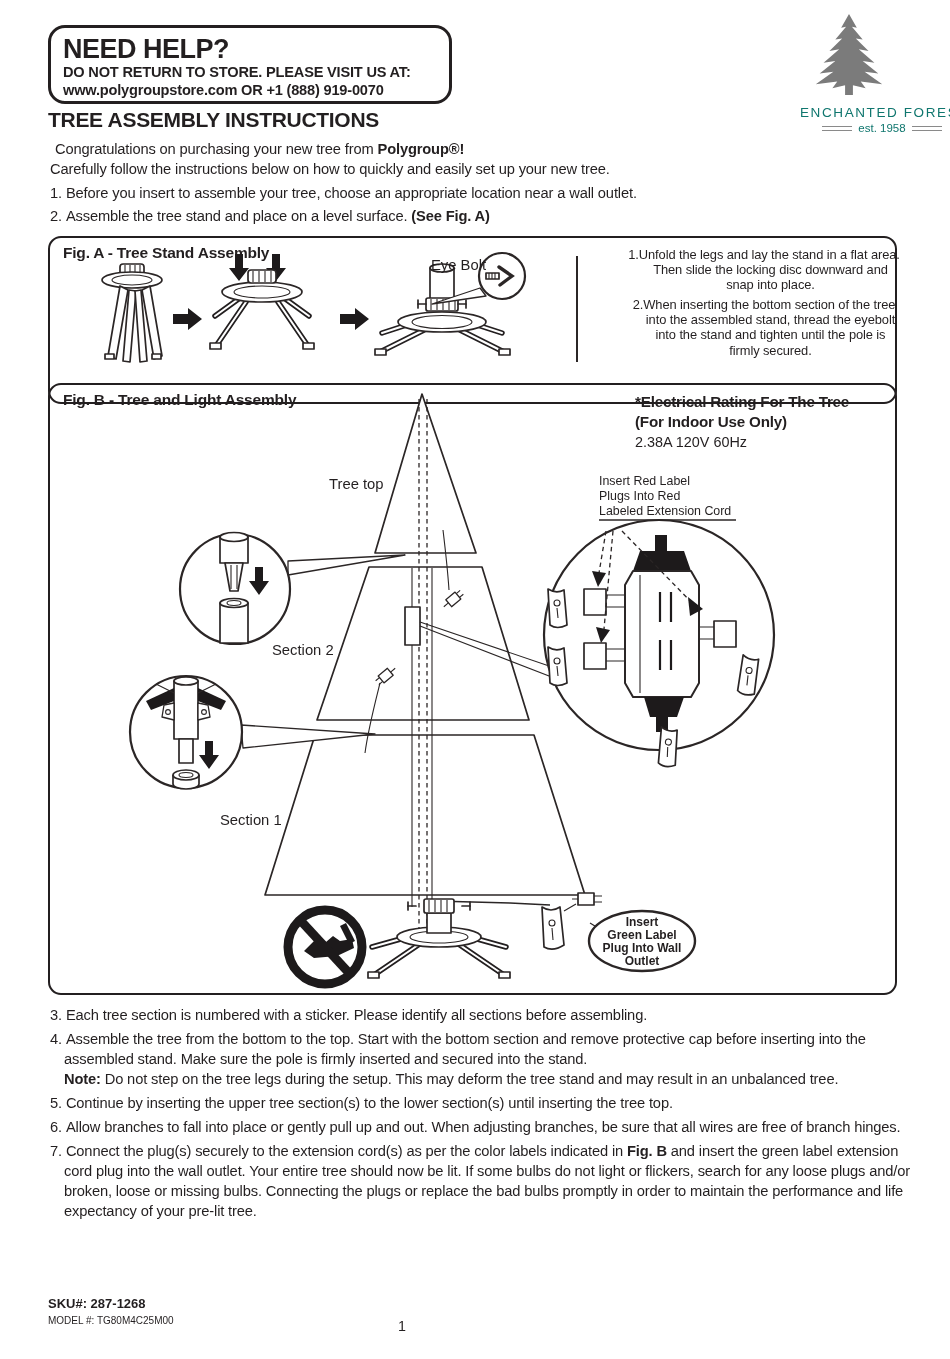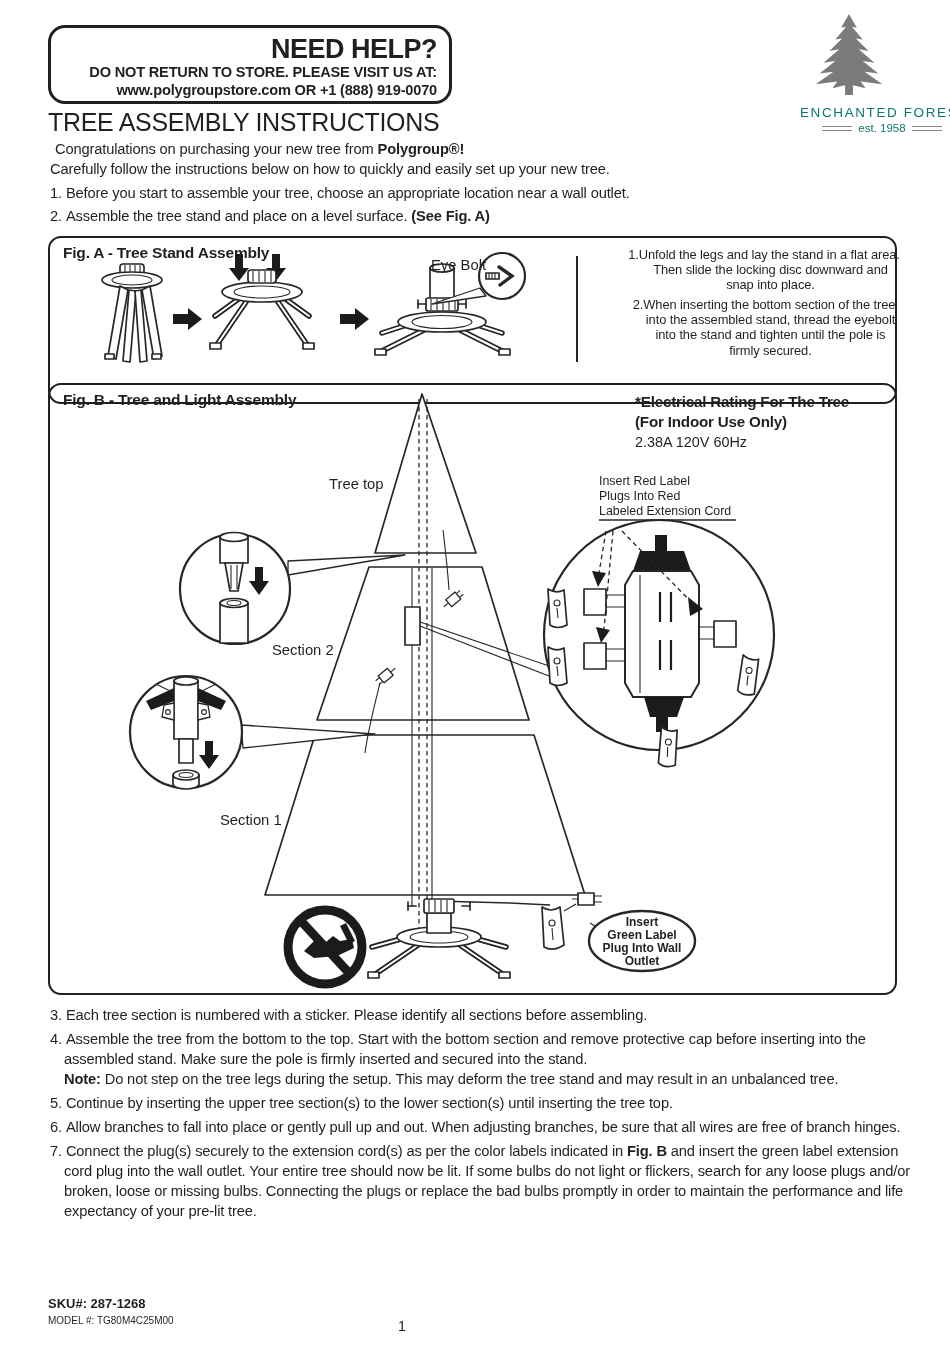--- a/index.html
+++ b/index.html
@@ -2,30 +2,30 @@
 <html><head>
 <meta charset="utf-8">
 <style>
   html,body{margin:0;padding:0;background:#e8e8e8;}
   .page{position:relative;width:950px;height:1359px;background:#ffffff;margin:0 auto;
         font-family:"Liberation Sans",sans-serif;color:#231f20;overflow:hidden;}
   .abs{position:absolute;}
 
   
   .help-box{left:48px;top:25px;width:404px;height:79px;border:3px solid #231f20;border-radius:17px;
-            padding:7px 12px;box-sizing:border-box;text-align:right;}
+            padding:7px 12px;box-sizing:border-box;}
   .hb-title{font-size:27px;font-weight:800;letter-spacing:-.5px;line-height:28px;}
   .hb-line{font-size:14.6px;font-weight:700;line-height:18px;letter-spacing:-.2px;}
   .logo{left:800px;top:12px;width:164px;color:#0f766e;}
   .logo-name{font-size:13.5px;letter-spacing:1.6px;line-height:14px;margin-top:1px;white-space:nowrap;}
   .logo-reg{font-size:8px;vertical-align:3px;letter-spacing:0;}
   .logo-est{font-size:11.5px;display:flex;align-items:center;justify-content:center;gap:6px;margin-top:2px;}
   .rule{display:inline-block;width:30px;height:3px;border-top:1px solid #8a8a8a;border-bottom:1px solid #8a8a8a;}
 
-  .title{left:48px;top:108px;font-size:25px;font-weight:400;letter-spacing:-.3px;}
+  .title{left:48px;top:108px;font-size:21px;font-weight:700;letter-spacing:-.3px;}
   .body-txt{font-size:14.7px;line-height:20px;letter-spacing:-.15px;}
   .intro1{left:55px;top:139px;}
   .intro2{left:50px;top:159px;}
   .step{padding-left:14px;text-indent:-14px;width:848px;}
   .note-line{padding-left:0;text-indent:0;}
 
   
   .panel{border:2.5px solid #231f20;border-radius:13px;box-sizing:border-box;}
   .fig-a{left:48px;top:236px;width:849px;height:168px;}
   .fig-b{left:48px;top:383px;width:849px;height:612px;}
@@ -72,21 +72,21 @@
         <span class="rule"></span>
         <span>est. 1958</span>
         <span class="rule"></span>
       </div>
   </div>
 
   <div class="abs title">TREE ASSEMBLY INSTRUCTIONS</div>
   <div class="abs body-txt intro2">Carefully follow the instructions below on how to quickly and easily set up your new tree.</div>
   <div class="abs body-txt intro1"><span>Congratulations on purchasing your new tree from </span><b>Polygroup®!</b></div>
 
-  <div class="abs body-txt step" style="left:50px;top:183px;"><span>1.</span>&nbsp;<span>Before you start to assemble your tree, choose an appropriate location near a wall outlet.</span></div>
+  <div class="abs body-txt step" style="left:50px;top:183px;"><span>1.</span>&nbsp;<span>Before you insert to assemble your tree, choose an appropriate location near a wall outlet.</span></div>
   <div class="abs body-txt step" style="left:50px;top:206px;"><span>2.</span>&nbsp;<span>Assemble the tree stand and place on a level surface. </span><b>(See Fig. A)</b></div>
 
   <div class="abs panel fig-a">
     <div class="fig-title">Fig. A - Tree Stand Assembly</div>
     <svg class="abs" style="left:0;top:2px;" width="844" height="127" viewBox="0 0 844 127">
 
       <g>
         <rect class="o" x="70" y="24" width="24" height="12" rx="3"></rect>
         <path class="t1" d="M75,25 V35 M80,25 V35 M85,25 V35 M90,25 V35"></path>
         <ellipse class="o" cx="82" cy="40" rx="30" ry="8"></ellipse>

